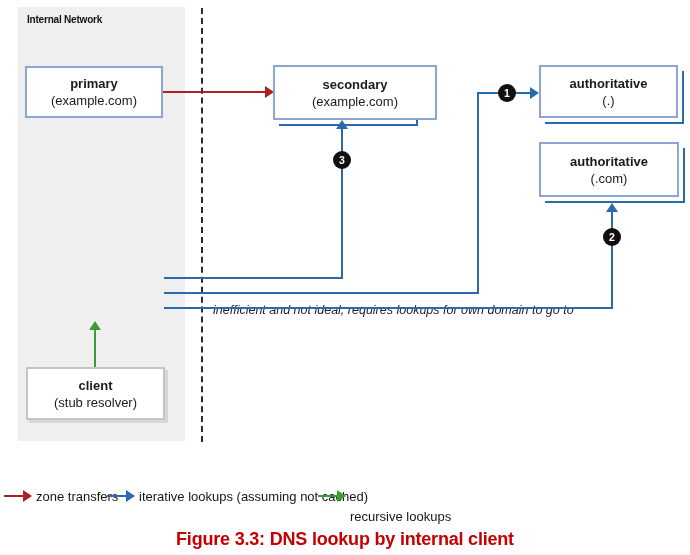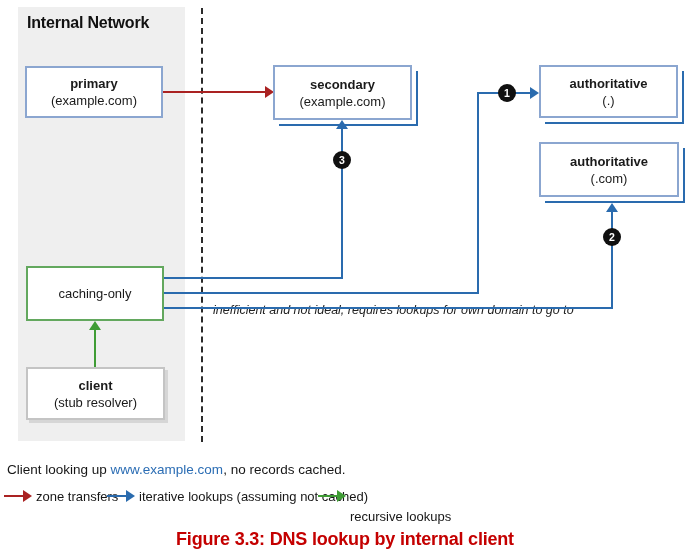--- a/index.html
+++ b/index.html
@@ -2,21 +2,21 @@
 <html style="--zone-transfer: #aa2222; --iterative: #2a6bae; --recursive: #3f9c35; --recursive-border: #63a85e; --box-border: #8ba6d0; --link: #2b6db4; --caption: #c40000;"><head>
 <meta charset="utf-8">
 <style>
   html,body{margin:0;padding:0;background:#ffffff;}
   .stage{
     position:relative;width:690px;height:555px;background:#ffffff;overflow:hidden;
     font-family:"Liberation Sans",sans-serif;color:#1d1d1d;
   }
   .panel{position:absolute;left:18px;top:7px;width:167px;height:434px;background:#efefef;}
   .divider{position:absolute;left:201px;top:8px;height:434px;width:0;border-left:2px dashed #2b2b2b;}
-  .hdr{position:absolute;font-size:16px;font-weight:bold;letter-spacing:-0.2px;color:#111;}
+  .hdr{position:absolute;font-size:10px;font-weight:bold;letter-spacing:-0.2px;color:#111;}
   .node{
     position:absolute;background:#ffffff;border:2px solid var(--box-border,#8ba6d0);
     display:flex;flex-direction:column;align-items:center;justify-content:center;
     font-size:13px;line-height:17px;text-align:center;box-sizing:border-box;z-index:3;
   }
   .node .nt{font-weight:bold;color:#1a1a1a;}
   .node .ns{color:#1a1a1a;}
   .node.green{border-color:var(--recursive-border,#63a85e);}
   .node.gray{border-color:#c4c4c4;box-shadow:3px 3px 0 0 #d6d6d6;}
   .stack{
@@ -55,38 +55,35 @@
 
   <div class="stack" style="left:279px;top:71px;width:139px;height:55px;"></div>
   <div class="stack" style="left:545px;top:71px;width:139px;height:53px;"></div>
   <div class="stack" style="left:545px;top:148px;width:140px;height:55px;"></div>
 
   <div class="node" style="left:25px;top:66px;width:138px;height:52px;">
     <div class="nt">primary</div>
     <div class="ns">(example.com)</div>
   </div>
 
-  <div class="node" style="left:273px;top:65px;width:139px;height:55px;">
+  <div class="node" style="left:273px;top:65px;width:164px;height:55px;">
     <div class="nt">secondary</div>
     <div class="ns">(example.com)</div>
   </div>
 
   <div class="node" style="left:539px;top:65px;width:139px;height:53px;">
     <div class="nt">authoritative</div>
     <div class="ns">(.)</div>
   </div>
 
   <div class="node" style="left:539px;top:142px;width:140px;height:55px;">
     <div class="nt">authoritative</div>
     <div class="ns">(.com)</div>
   </div>
 
-  <div class="node green" style="left:26px;top:266px;width:138px;height:55px;">
-    <div class="ns">caching-only</div>
-  </div>
 
   <div class="node gray" style="left:26px;top:367px;width:139px;height:53px;">
     <div class="nt">client</div>
     <div class="ns">(stub resolver)</div>
   </div>
 
   <div class="ln red" style="left:163px;top:91px;width:103px;height:2px;"></div>
   <div class="head right red" style="left:265px;top:86px;"></div>
 
   <div class="ln green" style="left:94px;top:329px;width:2px;height:38px;"></div>
@@ -105,21 +102,20 @@
 
   <div class="ln blue" style="left:164px;top:277px;width:179px;height:2px;"></div>
   <div class="ln blue" style="left:341px;top:128px;width:2px;height:151px;"></div>
   <div class="head up blue" style="left:336px;top:120px;"></div>
   <div class="step" style="left:333px;top:151px;">3</div>
 
   <div class="note">
     <div>inefficient and not ideal, requires lookups for own domain to go to</div>
   </div>
 
-  <div class="footnote"><span>Client looking up </span><span class="link">www.example.com</span><span>, no records cached.</span></div>
 
   <div class="ln red" style="left:4px;top:495px;width:19px;height:2px;"></div>
   <div class="head right red" style="left:23px;top:490px;"></div>
   <div class="legend-label" style="left:36px;">zone transfers</div>
 
   <div class="ln blue" style="left:107px;top:495px;width:19px;height:2px;"></div>
   <div class="head right blue" style="left:126px;top:490px;"></div>
   <div class="legend-label" style="left:139px;">iterative lookups (assuming not cached)</div>
 
   <div class="ln green" style="left:318px;top:495px;width:19px;height:2px;"></div>

